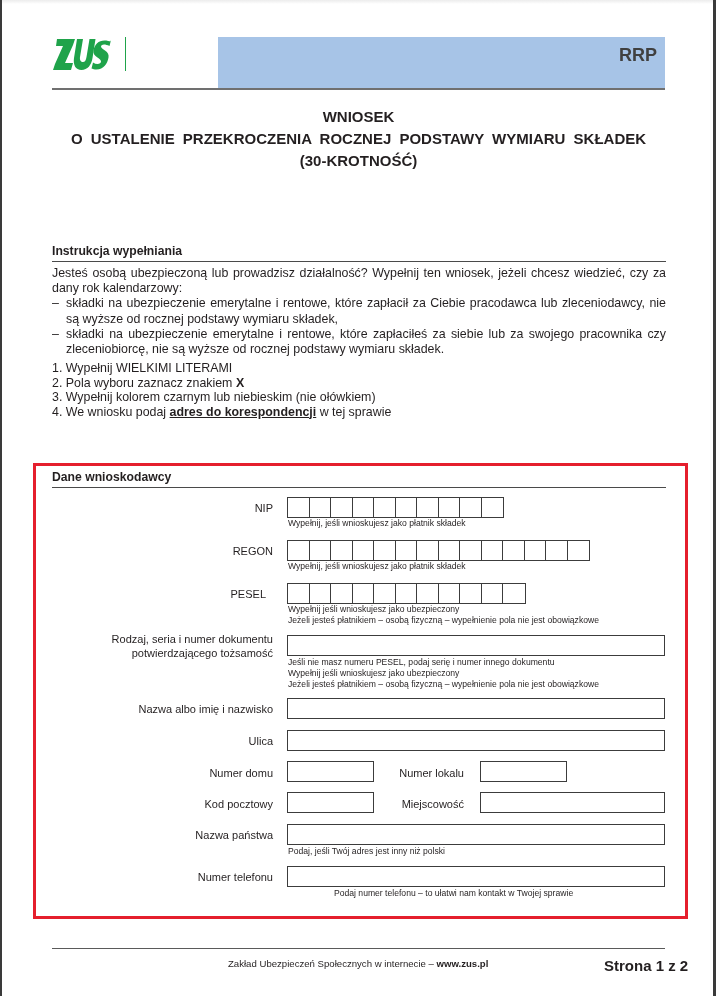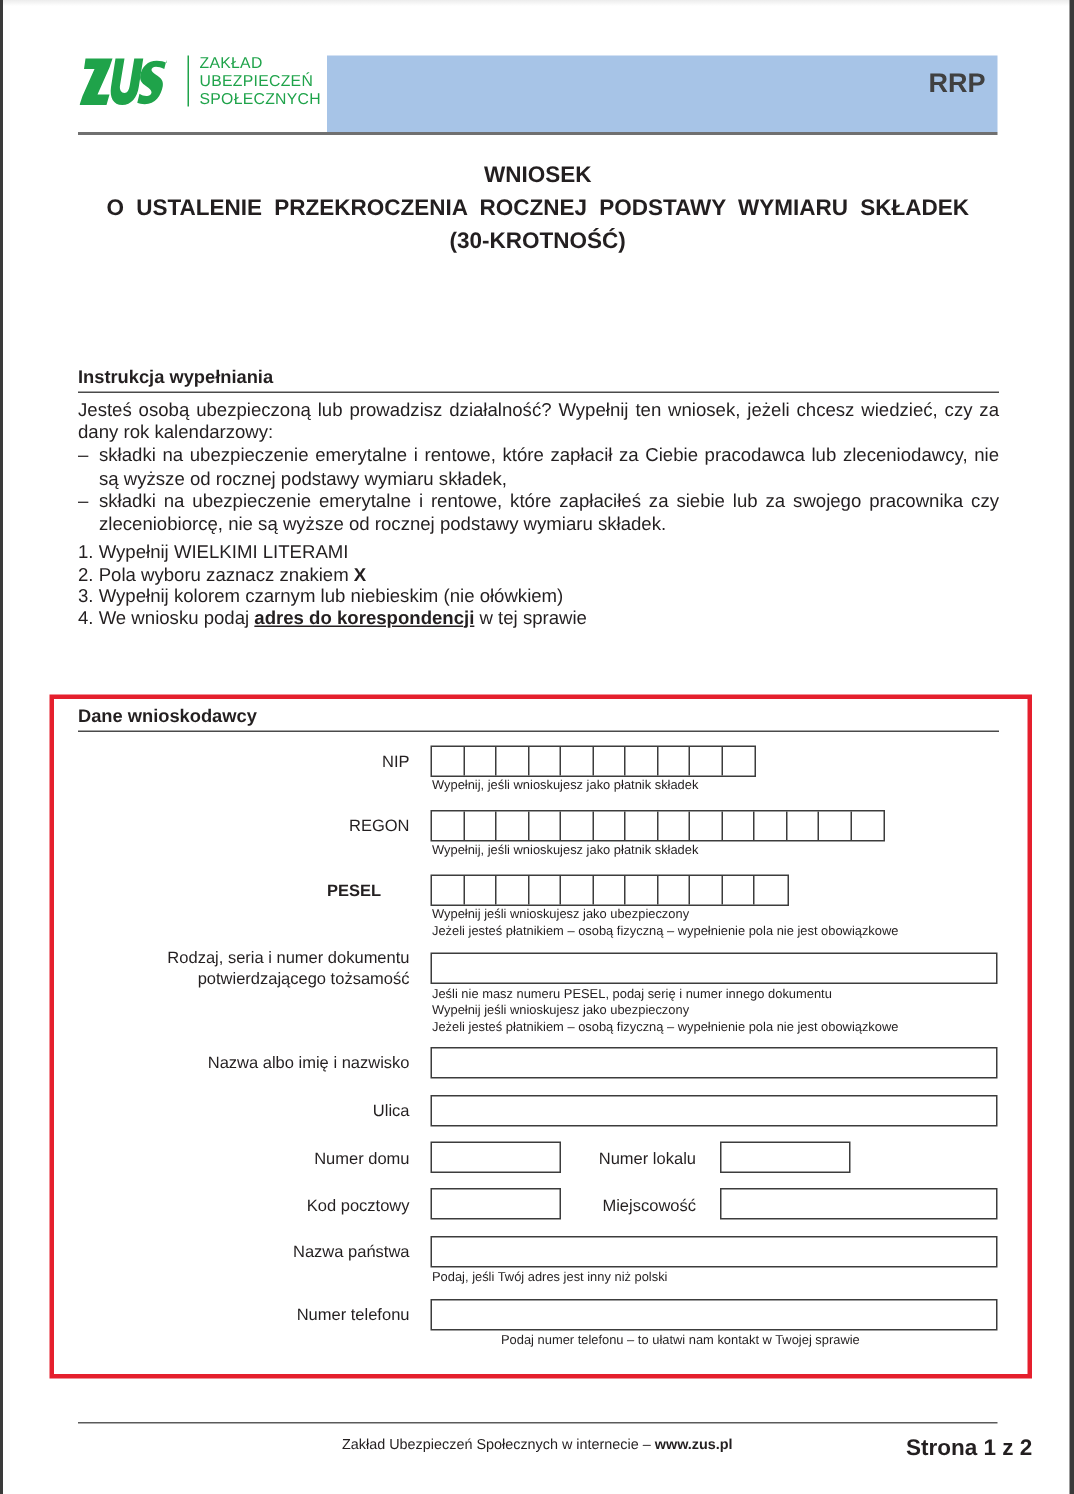--- a/index.html
+++ b/index.html
@@ -64,25 +64,20 @@
     <g fill="#1fa34a">
 
       <polygon points="4,2 22,2 20,8 12,26 20,26 18,33 0,33 2,27 10,9 3,9"></polygon>
 
       <path d="M24,2 h6 l-3,18 c-0.5,3 1,5 3,5 c2,0 3,-2 3.5,-5 l3,-18 h6 l-3,19 c-1,7 -5,12 -11,12 c-6,0 -8.5,-5 -7.5,-12 z"></path>
 
       <path d="M58,3 l-1.5,6 c-2,-1 -4,-1.5 -5.5,-1.5 c-2,0 -3,1 -3,2 c0,1.5 2,2.5 4,4 c3,2 4,4 3.5,7 c-1,6 -5,12 -12,12 c-2,0 -4,-0.5 -5,-1 l1.5,-6 c1.5,1 3,1.5 4.5,1.5 c2,0 3.5,-1 3.5,-2.5 c0,-1.5 -1.5,-2.5 -3.5,-4 c-3,-2 -4.5,-4 -4,-7 c1,-6 5,-10 11,-10 c2.5,0 5,0.5 6.5,1.5 z"></path>
     </g>
   </svg>
   <div class="logo-sep"></div>
-  <div class="logo-text">
-    <div>ZAKŁAD</div>
-    <div>UBEZPIECZEŃ</div>
-    <div>SPOŁECZNYCH</div>
-  </div>
 </div>
 <div class="form-code-bar">
   <span class="form-code">RRP</span>
 </div>
 <div class="header-line"></div>
 
 <div class="title">
   <div>WNIOSEK</div>
   <div class="t2">O USTALENIE PRZEKROCZENIA ROCZNEJ PODSTAWY WYMIARU SKŁADEK</div>
   <div>(30-KROTNOŚĆ)</div>
@@ -139,21 +134,21 @@
   <div class="cell"></div>
     <div class="cell"></div>
     <div class="cell"></div>
     <div class="cell"></div>
     <div class="cell"></div>
     <div class="cell"></div>
     <div class="cell"></div>
 </div>
 <div class="hint" style="left:288px; top:561px;">Wypełnij, jeśli wnioskujesz jako płatnik składek</div>
 
-<div class="lbl" style="right:462px; top:587px;font-weight:bold;">PESEL</div>
+<div class="lbl" style="right:450px; top:587px;">PESEL</div>
 <div class="boxes" style="left:287px; top:583px;">
   <div class="cell"></div>
     <div class="cell"></div>
     <div class="cell"></div>
     <div class="cell"></div>
     <div class="cell"></div>
     <div class="cell"></div>
   <div class="cell"></div>
     <div class="cell"></div>
     <div class="cell"></div>

